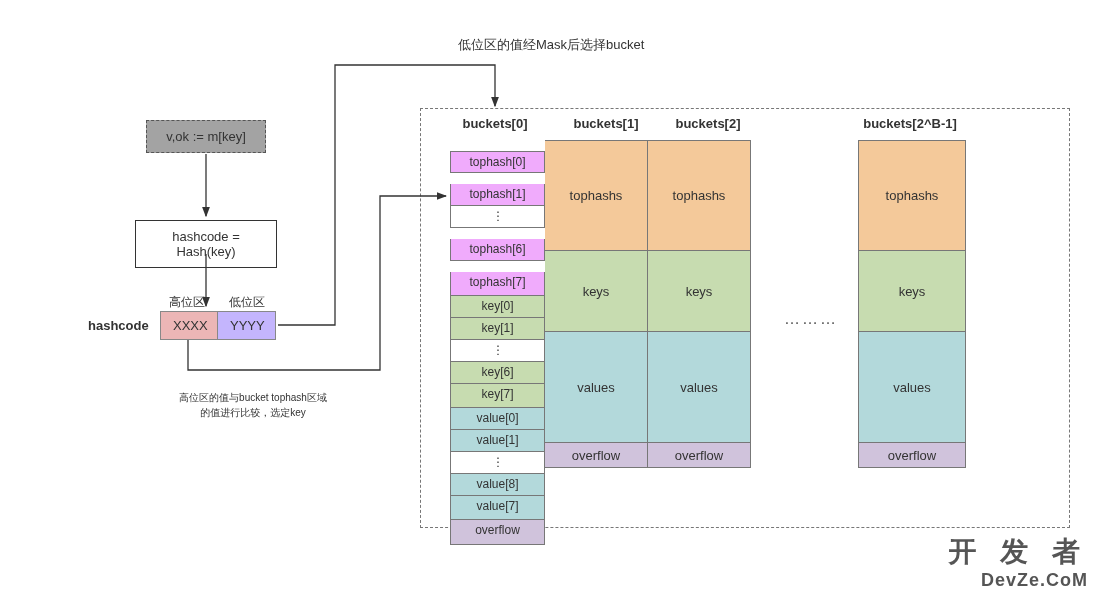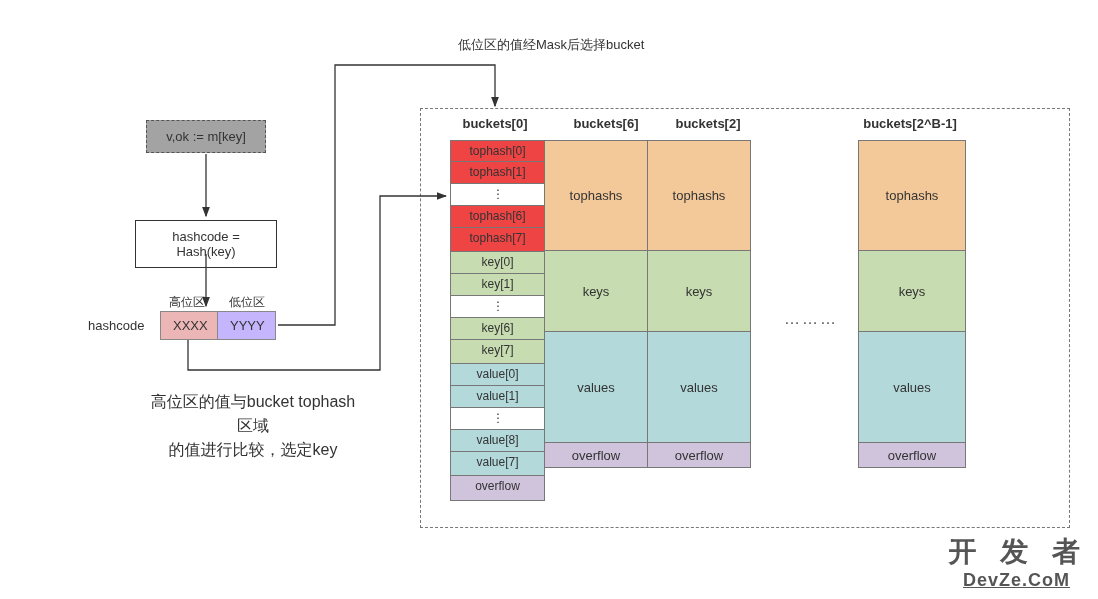--- a/index.html
+++ b/index.html
@@ -21,60 +21,60 @@
     padding: 8px 10px;
     background: #a3a3a3;
   }
   .solid-box {
     border: 1.5px solid #333;
     text-align: center;
     padding: 8px 10px;
     background: #fff;
   }
   .label-text { font-size: 13px; }
-  .bold { font-weight: normal; }
+  .bold { font-weight: bold; }
 
   .hashcode-row { display: flex; }
   .hashcode-high {
     background: #ecb6b6;
     border: 1px solid #888;
     padding: 6px 12px;
     text-align: left;
     font-size: 13px;
   }
   .hashcode-low {
     background: #c4b5fd;
     border: 1px solid #888;
     border-left: none;
     padding: 6px 12px;
     text-align: center;
     font-size: 13px;
   }
   .small-label { font-size: 12px; text-align: center; }
-  .explain { font-size: 16px; line-height: 1.5; text-align: center; }
+  .explain { font-size: 10px; line-height: 1.5; text-align: center; }
 
   
   .buckets-container {
     border: 1.5px dashed #777;
     position: absolute;
   }
 
   .bucket-header { font-weight: 600; font-size: 13px; text-align: center; position: absolute; }
 
   
   .b0 { position: absolute; }
   .cell-small {
     border: 1px solid #777;
     height: 22px;
     line-height: 20px;
     text-align: center;
     font-size: 12px;
   }
   .cell-small + .cell-small { border-top: none; }
-  .c-top { background: #ef4444; }
+  .c-top { background: #f0abfc; margin-top: 11px; }
   .c-key { background: #c7dcb0; }
   .c-val { background: #b3d9db; }
   .c-ovf { background: #d0c3dc; }
   .c-ellipsis { background: #fff; }
   .vdots { letter-spacing: -1px; }
 
   
   .simple-bucket { position: absolute; display: flex; flex-direction: column; }
   .sb-section {
     display: flex; align-items: center; justify-content: center;
@@ -120,21 +120,21 @@
 </div>
 
 <div class="abs explain" style="left:148px; top:390px; width:210px;">
   <span>高位区的值与bucket tophash区域</span><br>
   <span>的值进行比较，选定key</span>
 </div>
 
 <div class="buckets-container" style="left:420px; top:108px; width:650px; height:420px;"></div>
 
 <div class="bucket-header" style="left:450px; top:116px; width:90px;">buckets[0]</div>
-<div class="bucket-header" style="left:556px; top:116px; width:100px;">buckets[6]</div>
+<div class="bucket-header" style="left:556px; top:116px; width:100px;">buckets[1]</div>
 <div class="bucket-header" style="left:658px; top:116px; width:100px;">buckets[2]</div>
 <div class="bucket-header" style="left:850px; top:116px; width:120px;">buckets[2^B-1]</div>
 
 <div class="b0" style="left:450px; top:140px; width:95px;">
   <div class="cell-small c-top">tophash[0]</div>
   <div class="cell-small c-top">tophash[1]</div>
   <div class="cell-small c-ellipsis vdots">⋮</div>
   <div class="cell-small c-top">tophash[6]</div>
   <div class="cell-small c-top" style="height:24px;">tophash[7]</div>
 
@@ -172,21 +172,21 @@
 <div class="simple-bucket" style="left:858px; top:140px; width:108px;">
   <div class="sb-section sb-top">tophashs</div>
   <div class="sb-section sb-key">keys</div>
   <div class="sb-section sb-val">values</div>
   <div class="sb-section sb-ovf">overflow</div>
 </div>
 
 <div class="abs" style="right:10px; bottom:28px;">
   <span class="watermark1">开 发 者</span>
 </div>
-<div class="abs watermark2" style="right:28px; bottom:8px;text-decoration:underline;">DevZe.CoM</div>
+<div class="abs watermark2" style="right:10px; bottom:8px;">DevZe.CoM</div>
 
 <svg class="arrows">
   <defs>
     <marker id="arrowhead" markerWidth="8" markerHeight="6" refX="7" refY="3" orient="auto">
       <polygon points="0 0, 8 3, 0 6" fill="#333"></polygon>
     </marker>
   </defs>
 
   <line x1="206" y1="154" x2="206" y2="216" stroke="#333" stroke-width="1.3" marker-end="url(#arrowhead)"></line>
 

